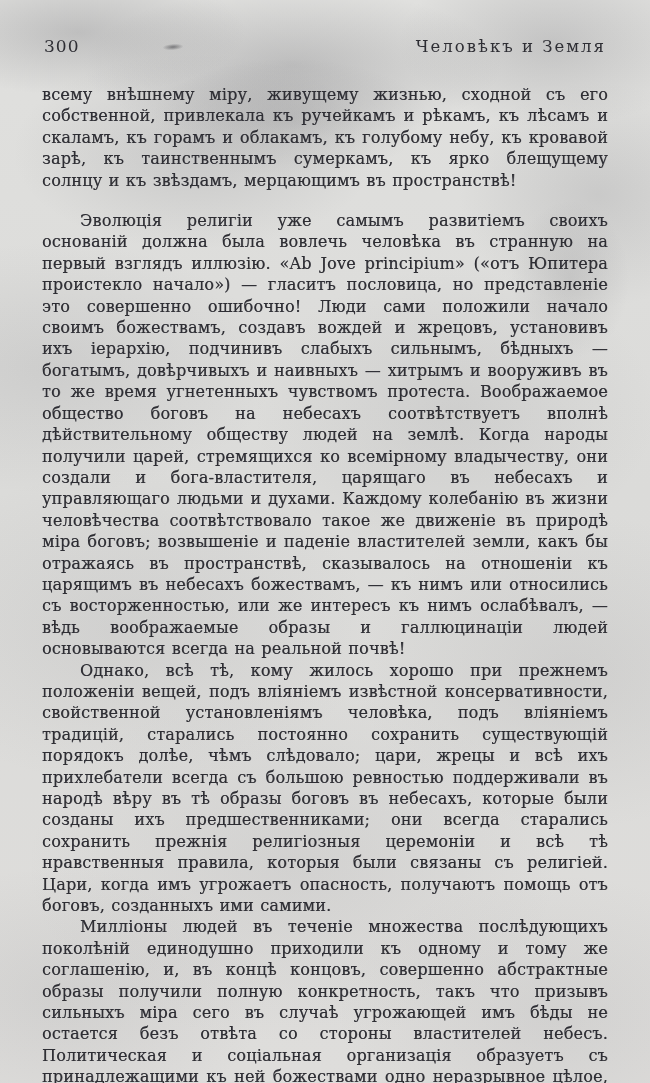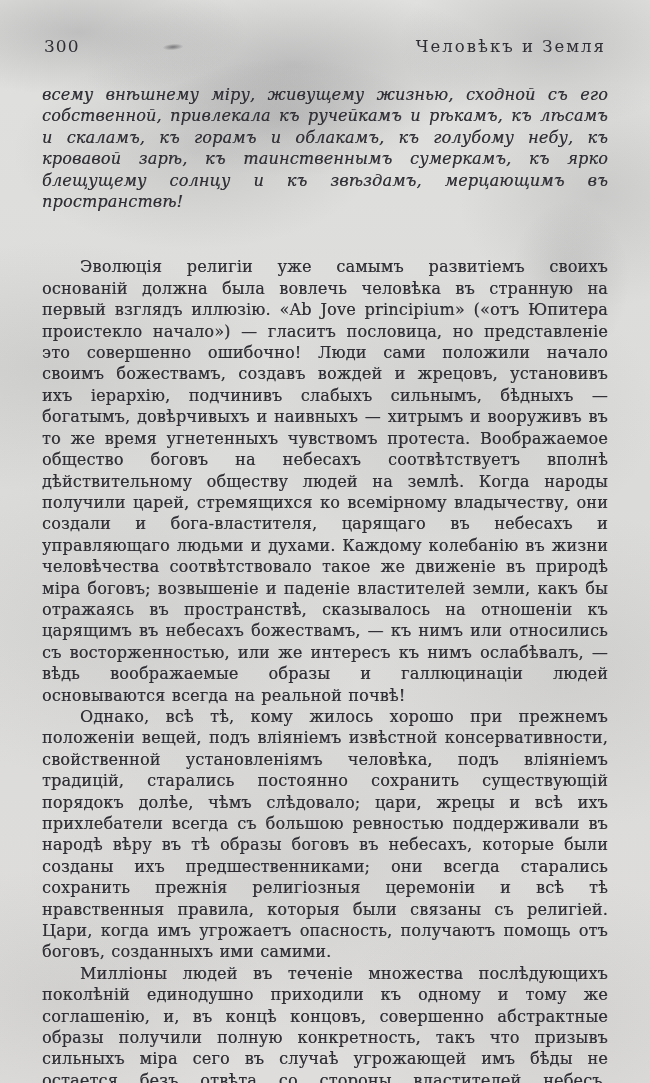--- a/index.html
+++ b/index.html
@@ -68,22 +68,21 @@
     letter-spacing: 0.2px;
     
     text-shadow: 0.35px 0.35px 0.45px rgba(46,46,52,0.55);
   }
   .text-block p {
     margin: 0;
     text-indent: 38px;
   }
   .text-block p.opening {
     text-indent: 0;
-    margin-bottom: 44px;
-    font-style: italic;
+    margin-bottom: 19px;
   }
   
   .smudge {
     position: absolute;
     pointer-events: none;
   }
   .smudge-dash {
     top: 44px;
     left: 163px;
     width: 20px;

